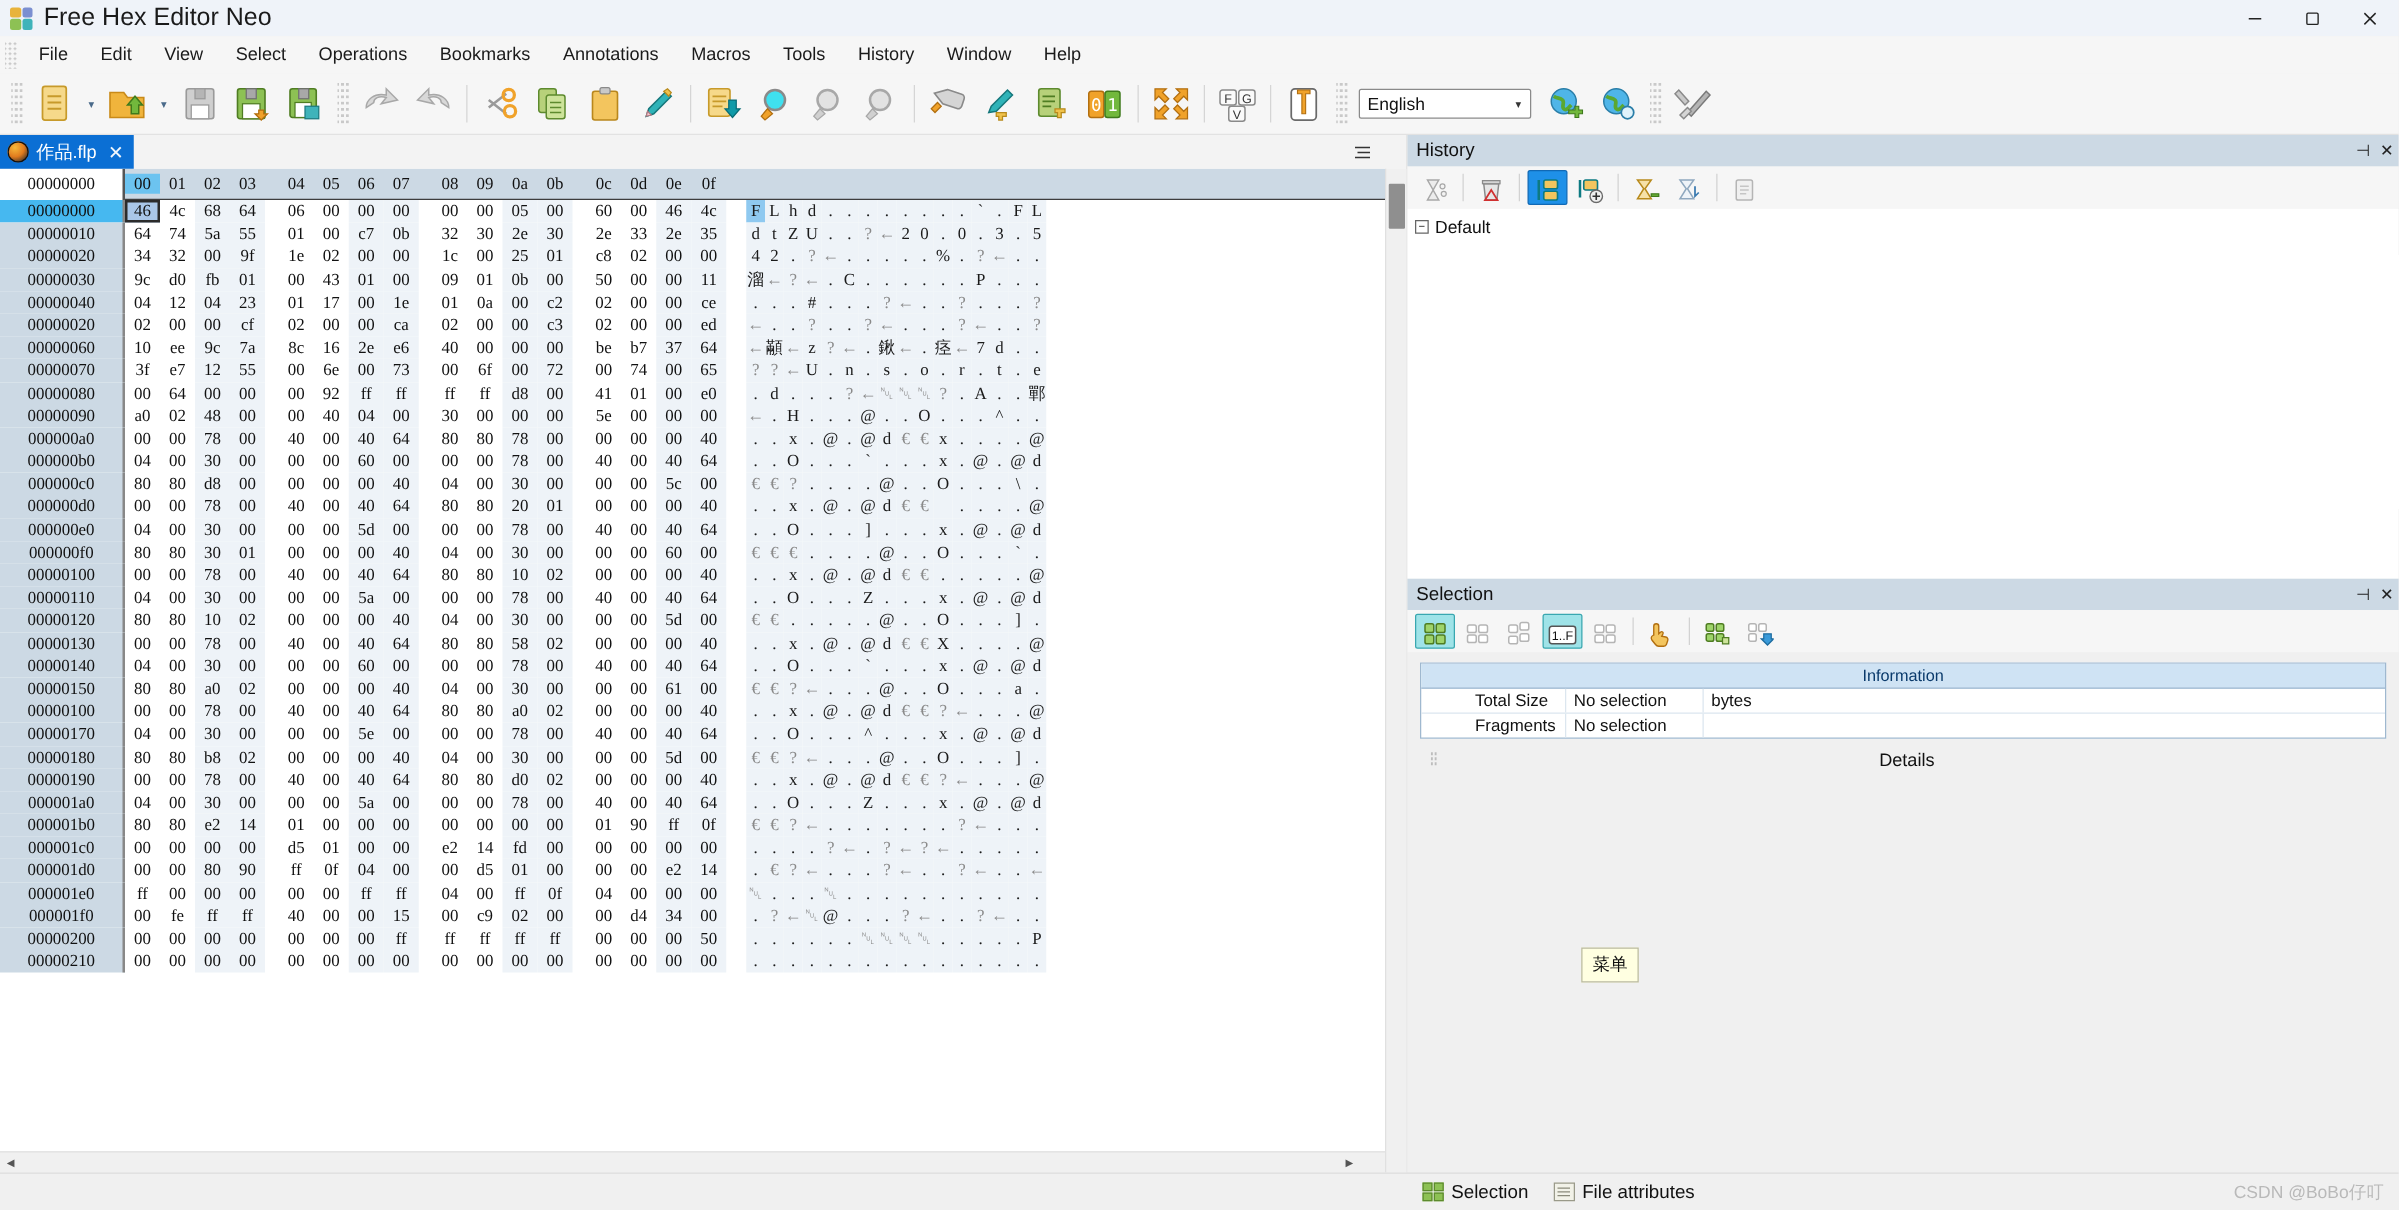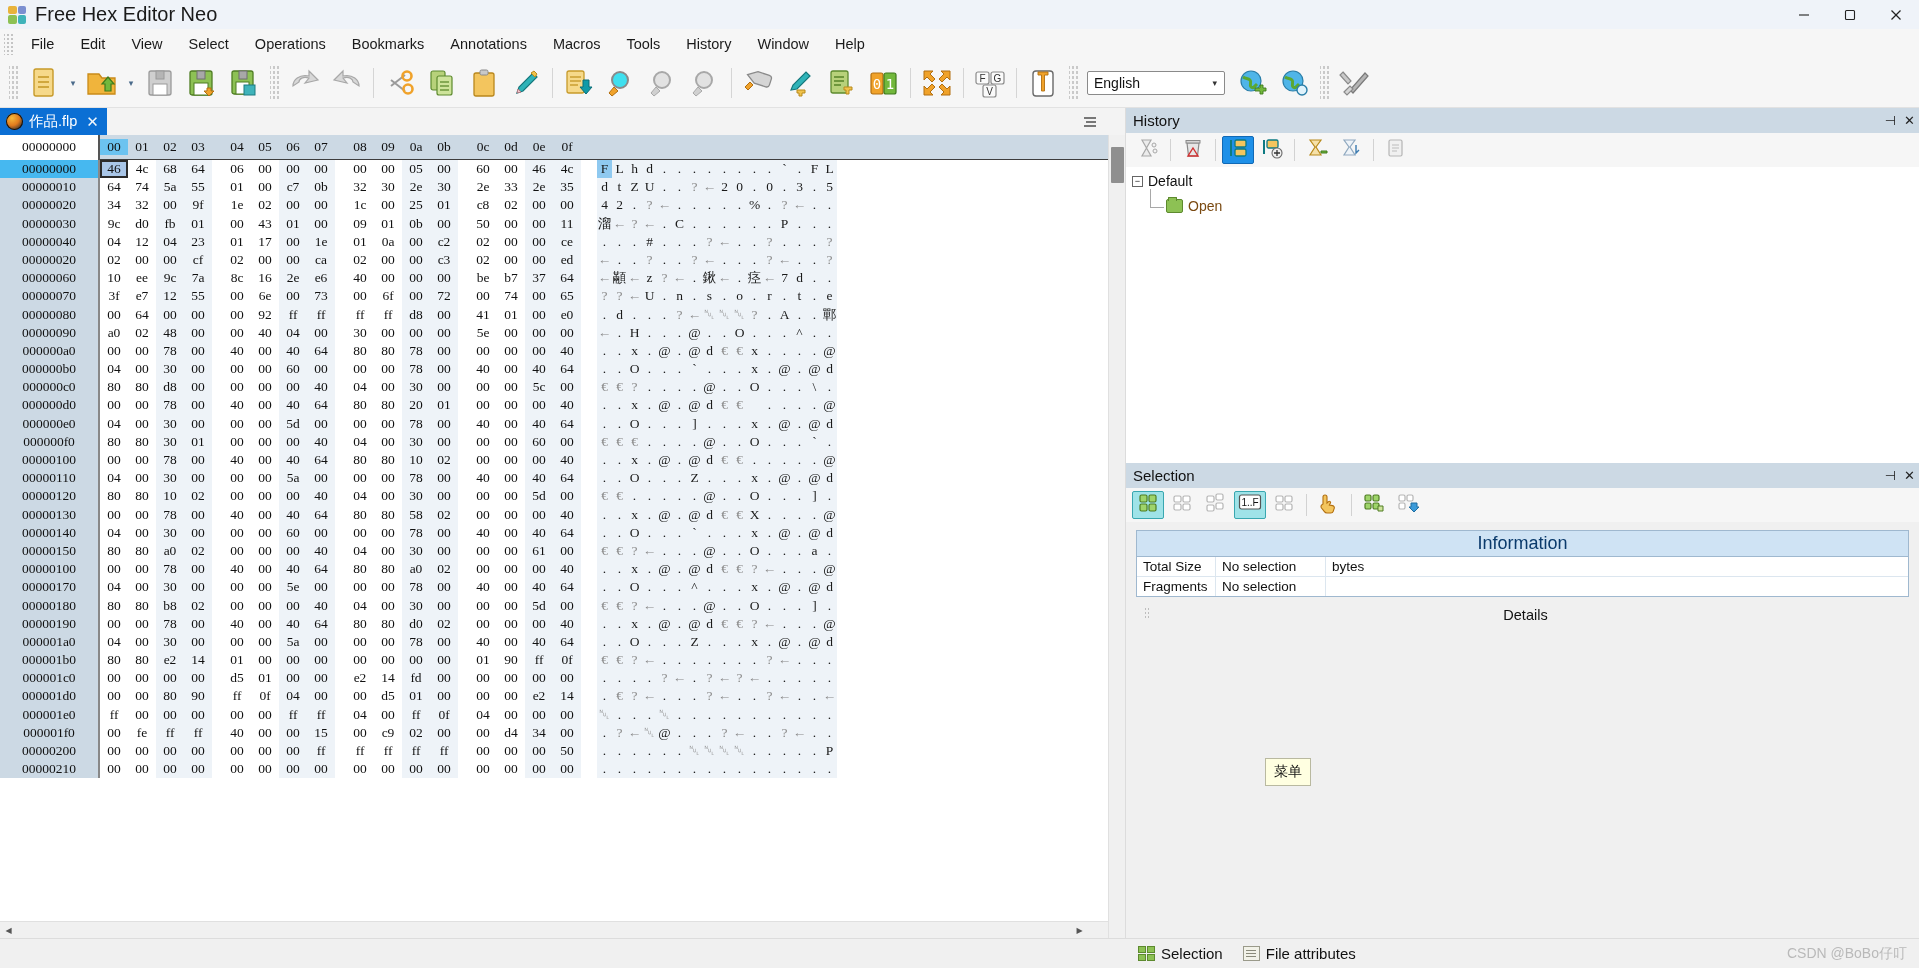--- a/index.html
+++ b/index.html
@@ -125,21 +125,21 @@
 
   
   #rightpanes { flex:1; display:flex; flex-direction:column; background:#f0f0f0; min-width:0; }
   .pane-title {
     height:25px; background:#ccd9e4; display:flex; align-items:center;
     padding-left:7px; font-size:15px; color:#111; position:relative;
   }
   .pane-title .pinbtns { position:absolute; right:4px; display:flex; gap:8px; align-items:center; }
   .pane-title .pinbtns span { cursor:default; font-size:13px; color:#222; }
   .pane-tools { height:34px; background:#f6f6f6; display:flex; align-items:center; padding-left:6px; gap:2px; }
-  .pt-btn { width:32px; height:28px; display:flex; align-items:flex-start; justify-content:center;
+  .pt-btn { width:32px; height:28px; display:flex; align-items:flex-end; justify-content:center;
             border:1px solid transparent; border-radius:2px; cursor:default; }
   .pt-btn.on { background:#1e90e8; border-color:#1169b5; }
   .pt-btn.on2 { background:#9fe3e8; border-color:#39a7b0; }
   .pt-sep { width:1px; height:22px; background:#d2d2d2; margin:0 4px; }
 
   #historypane { height:355px; display:flex; flex-direction:column; }
   #historytree { flex:1; background:#fff; padding:6px 0 0 6px; font-size:14px; }
   .tree-root { display:flex; align-items:center; gap:5px; color:#111; }
   .tree-box { width:11px; height:11px; border:1px solid #666; display:flex; align-items:center;
               justify-content:center; font-size:9px; line-height:1; color:#111; background:#fff; }
@@ -149,25 +149,25 @@
   .folder-icon { width:17px; height:14px; background:#f0c24b; border:1px solid #b88a1c; border-radius:2px;
                  position:relative; flex:0 0 auto; }
   .folder-icon::before { content:""; position:absolute; top:-3px; left:1px; width:7px; height:3px;
                  background:#f0c24b; border:1px solid #b88a1c; border-bottom:none; border-radius:1px 1px 0 0; }
   .folder-icon.green { background:#8dc154; border-color:#5d8a2e; }
   .folder-icon.green::before { background:#8dc154; border-color:#5d8a2e; }
 
   #selectionpane { flex:1; display:flex; flex-direction:column; min-height:0; }
   #selbody { flex:1; background:#f0f0f0; padding:8px 10px 0 10px; }
   #infobox { border:1px solid #9fb8cf; background:#fff; }
-  #infohdr { background:#cfe3f4; text-align:center; font-size:18px; color:#0a3a6b;
+  #infohdr { background:#cfe3f4; text-align:center; font-size:13px; color:#0a3a6b;
              border-bottom:1px solid #9fb8cf; padding:2px 0; }
   .inforow { display:flex; font-size:13.5px; color:#111; border-bottom:1px solid #dce6ef; }
   .inforow > div { padding:2px 6px; }
-  .inforow .c1 { width:78px; }
+  .inforow .c1 { width:78px;margin-left:37px; }
   .inforow .c2 { width:110px; border-left:1px solid #dce6ef; }
   .inforow .c3 { flex:1; border-left:1px solid #dce6ef; }
   #detailsbar { margin:10px 8px 0 8px; display:flex; align-items:flex-start; }
   #detailsbar .grip2 { width:6px; height:12px;
     background-image: radial-gradient(#bdbdbd 1px, transparent 1px); background-size:3px 4px; }
   #detailsbtn { flex:1; text-align:center; font-size:14.5px; color:#111; cursor:default; }
 
   
   #statusbar {
     position:absolute; left:0; right:0; bottom:0; height:30px;
@@ -2028,24 +2028,20 @@
                 <line x1="7" y1="11" x2="14" y2="11"></line>
                 <line x1="7" y1="14" x2="12" y2="14"></line>
               </g>
           </svg>
         </div>
       </div>
       <div id="historytree">
         <div class="tree-root">
           <span class="tree-box">−</span>
           <span>Default</span>
-        </div>
-        <div class="tree-child">
-          <span class="folder-icon green"></span>
-          <span style="color:#7a4a12">Open</span>
         </div>
       </div>
     </div>
 
     <div id="selectionpane">
       <div class="pane-title">
         <span>Selection</span>
         <span class="pinbtns">
           <span>⊣</span>
           <span>✕</span>

